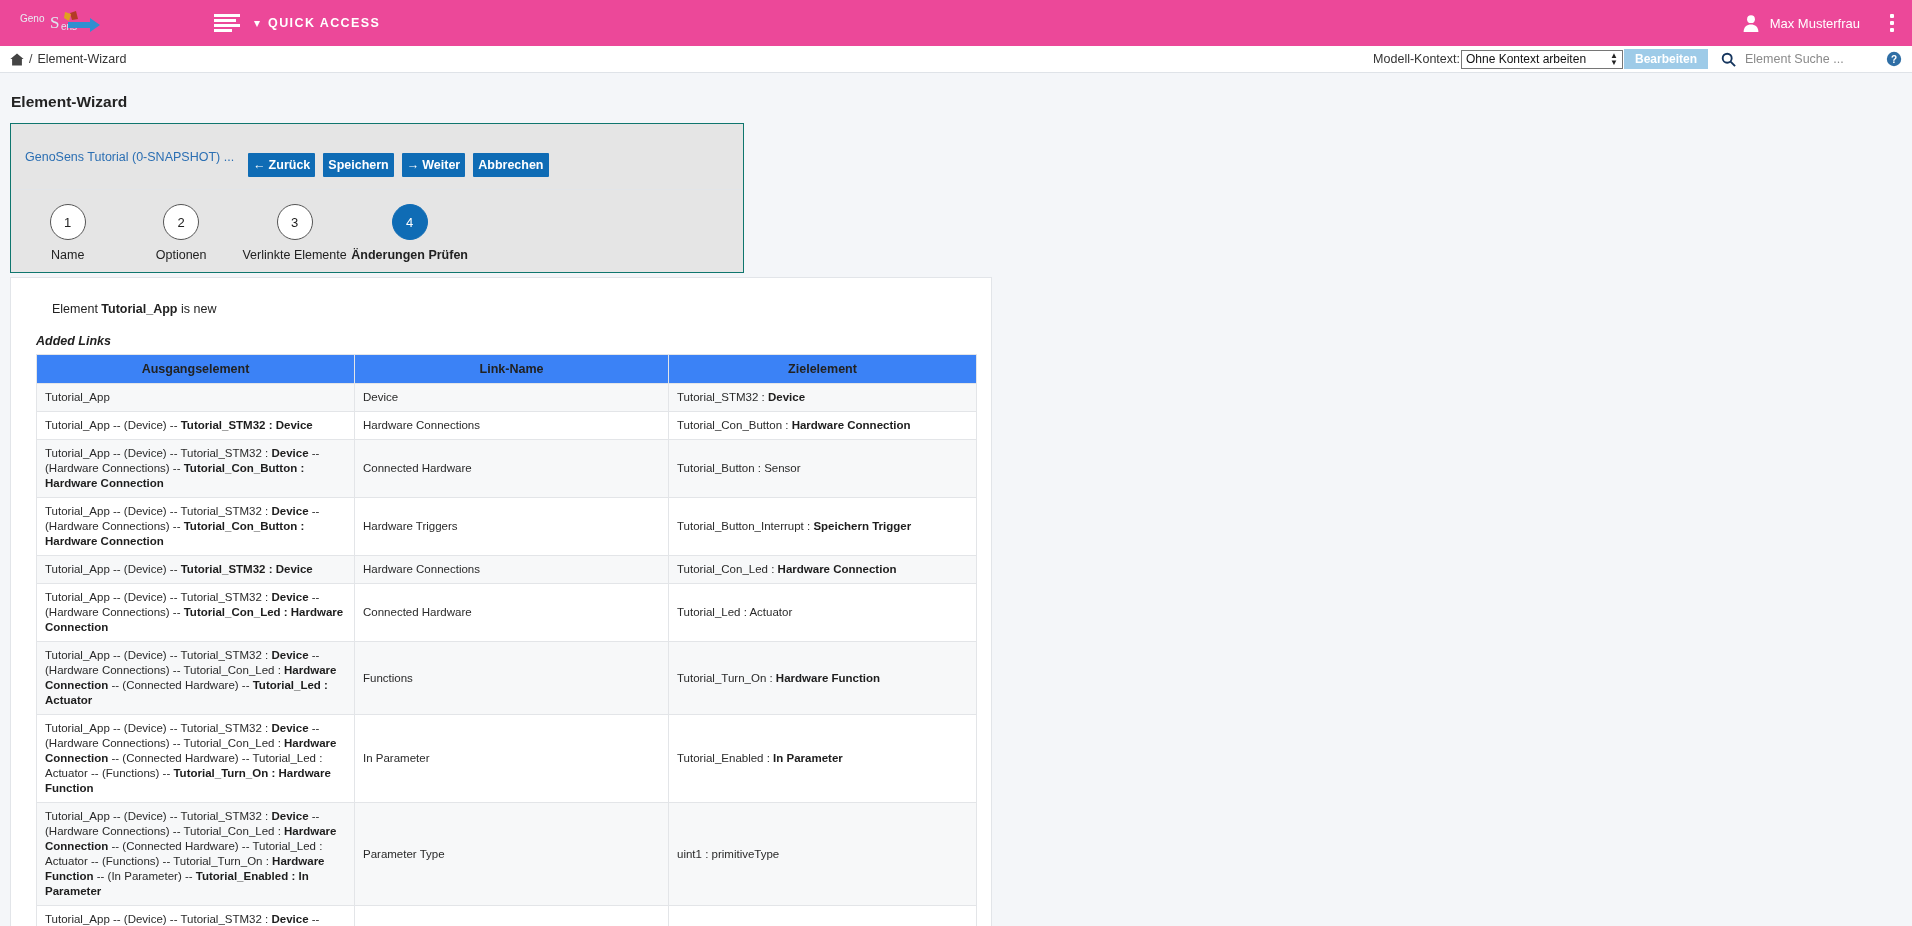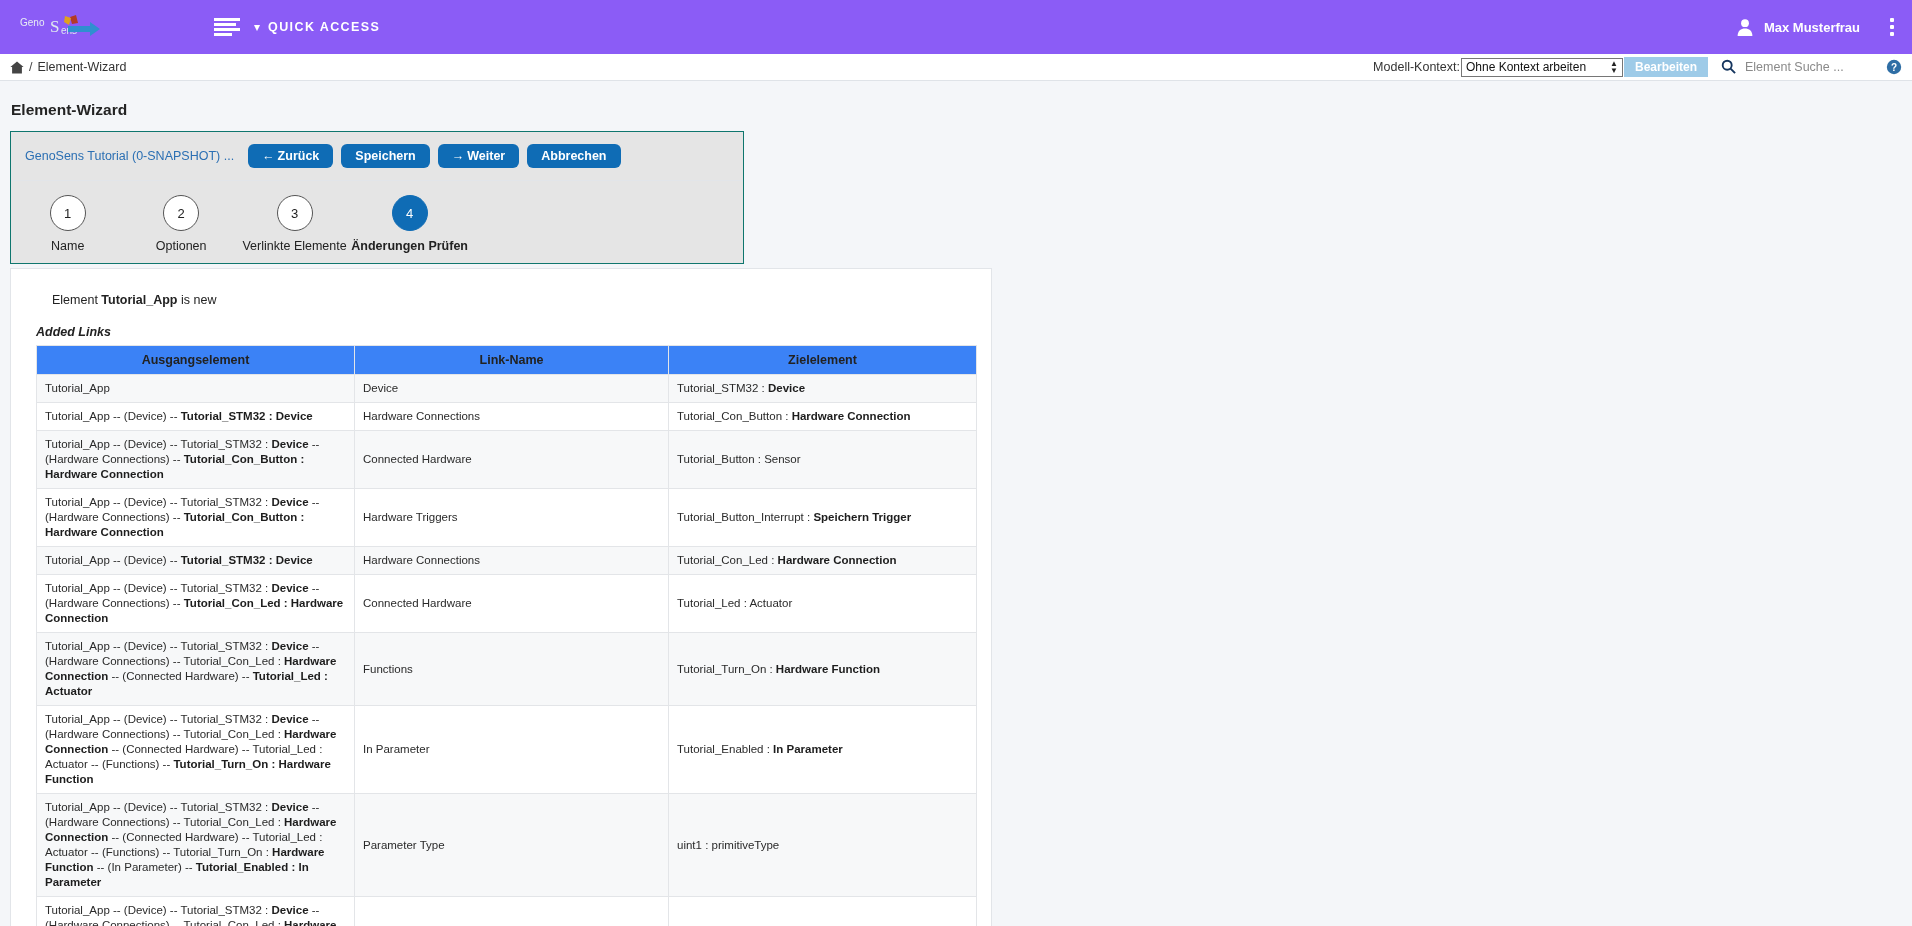--- a/index.html
+++ b/index.html
@@ -8,22 +8,22 @@
     width: 1912px; height: 926px;
     background: #f4f6f9;
     font-family: "Liberation Sans", sans-serif;
     font-size: 13px;
     color: #2b2b2b;
     overflow: hidden;
   }
 
   
   .topbar {
-    height: 54px;
-    background: #8b5cf6;
+    height: 46px;
+    background: #ec4899;
     display: flex;
     align-items: center;
     position: relative;
   }
   .brand {
     width: 118px;
     padding-left: 18px;
     display: flex;
     align-items: center;
   }
@@ -68,21 +68,20 @@
     letter-spacing: 1.4px;
     margin-left: 8px;
     cursor: pointer;
   }
 
   .topbar-right {
     margin-left: auto;
     display: flex;
     align-items: center;
     padding-right: 10px;
-    font-weight: bold;
   }
   .user-block {
     display: flex;
     align-items: center;
     gap: 9px;
     cursor: pointer;
     padding-right: 22px;
   }
   .user-name {
     color: #ffffff;
@@ -154,21 +153,21 @@
     border: none;
     font-weight: bold;
     font-size: 12px;
     font-family: "Liberation Sans", sans-serif;
     padding: 3px 11px;
     height: 20px;
     cursor: default;
   }
   .search-wrap {
     display: flex;
-    align-items: flex-start;
+    align-items: flex-end;
     gap: 7px;
     margin-left: 12px;
   }
   .search-input {
     border: none;
     outline: none;
     background: transparent;
     font-family: "Liberation Sans", sans-serif;
     font-size: 12.5px;
     color: #888;
@@ -205,24 +204,25 @@
     cursor: pointer;
     white-space: nowrap;
   }
   .btn {
     background: #0f6cb5;
     color: #ffffff;
     border: none;
     font-family: "Liberation Sans", sans-serif;
     font-size: 12.5px;
     font-weight: bold;
-    padding: 5px 14px;
+    padding: 5px 5px;
     cursor: pointer;
     white-space: nowrap;
-    border-radius: 6px;
+    border-radius: 1px;
+    margin-top: 17px;
   }
   .btn .arr { font-weight: bold; margin-right: 3px; }
 
   .steps {
     display: flex;
     align-items: flex-start;
     padding: 14px 0 10px 0;
     width: 457px;
   }
   .step {

